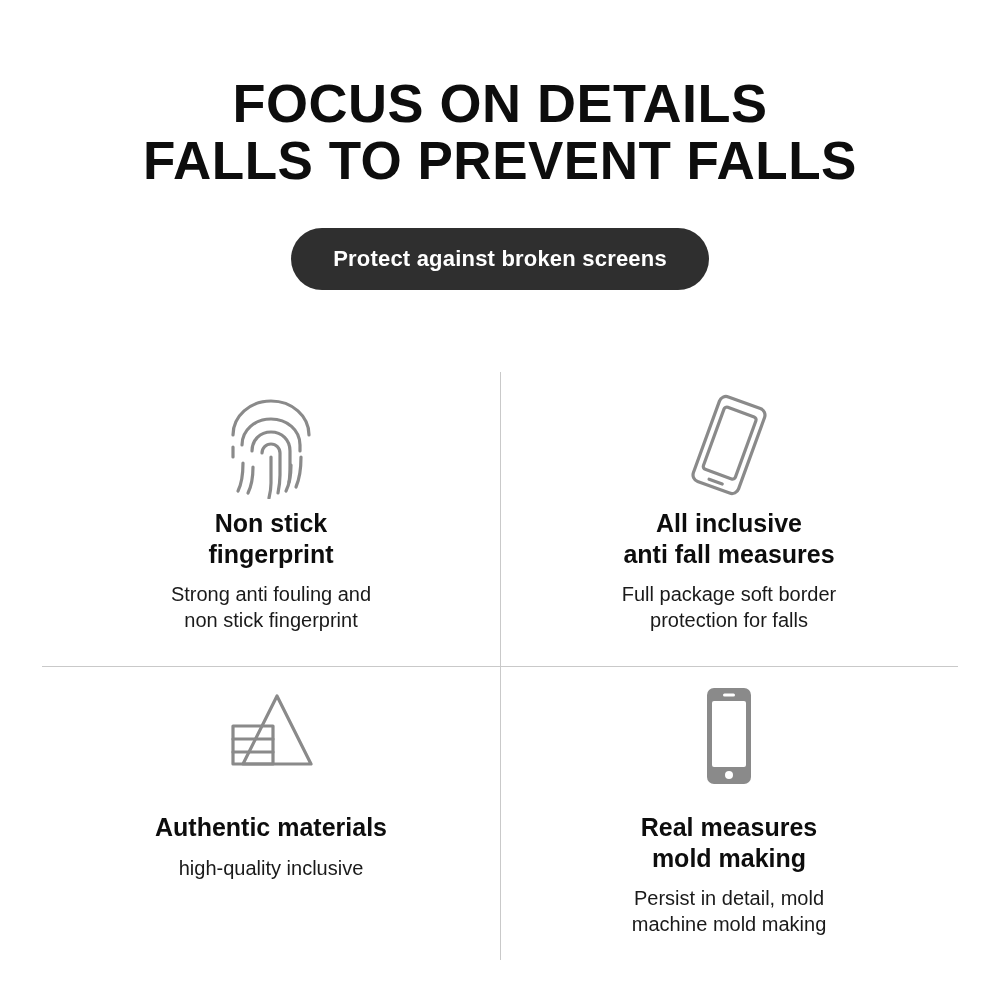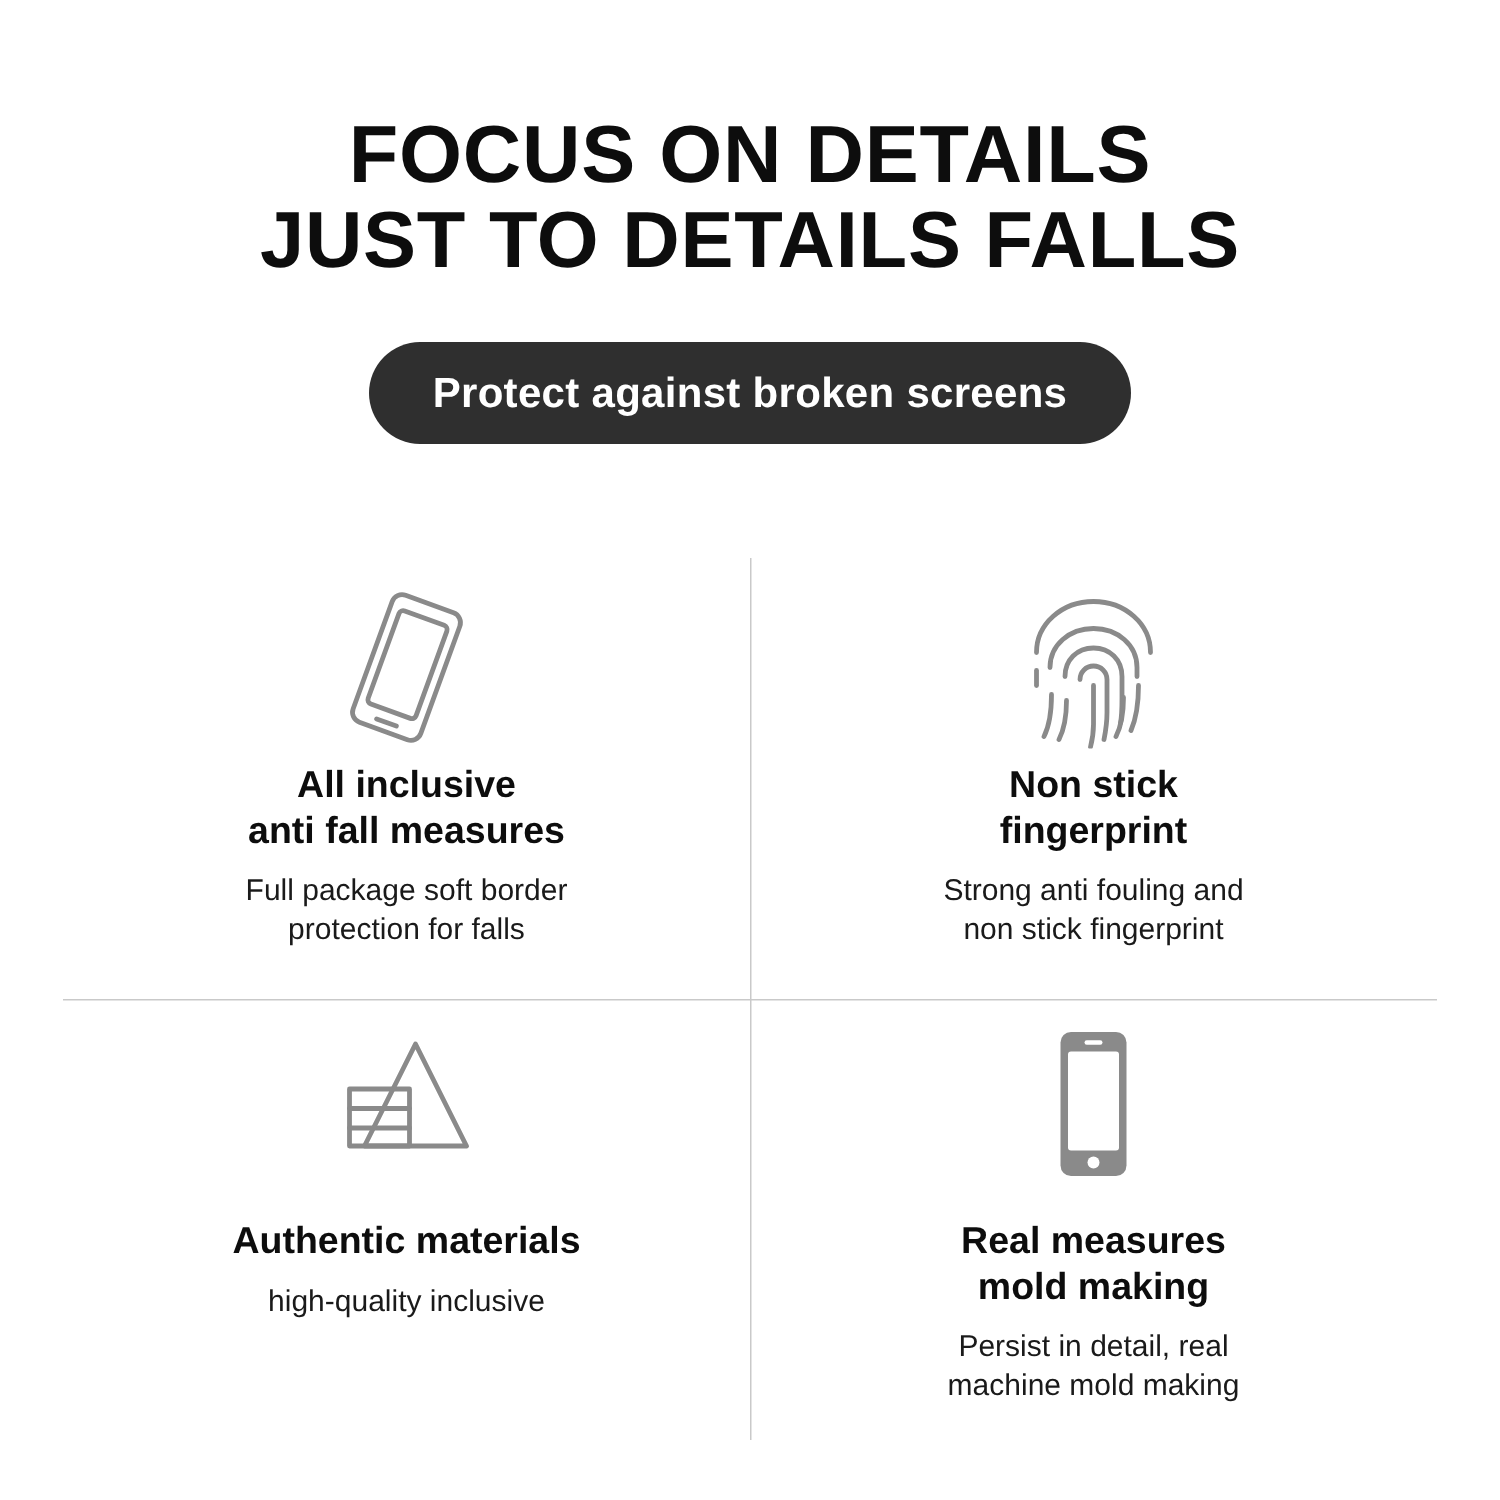--- a/index.html
+++ b/index.html
@@ -42,21 +42,21 @@
   .badge-wrap {
     display: flex;
     justify-content: center;
     margin-top: 38px;
   }
   .badge {
     background: #2f2f2f;
     color: #ffffff;
     border-radius: 34px;
     padding: 18px 42px;
-    font-size: 28px;
+    font-size: 22px;
     font-weight: 700;
     letter-spacing: 0.2px;
     white-space: nowrap;
   }
 
   
   .grid {
     position: absolute;
     top: 372px;
     left: 42px;
@@ -123,48 +123,28 @@
 
   svg { display: block; }
 </style>
 </head>
 <body>
 
 <div class="page">
 
   <div class="headline">
     <div class="headline-line line1">FOCUS ON DETAILS</div>
-    <div class="headline-line line2">JUST TO DETAILS FALLS</div>
+    <div class="headline-line line2">FALLS TO PREVENT FALLS</div>
   </div>
 
   <div class="badge-wrap">
     <div class="badge">Protect against broken screens</div>
   </div>
 
   <div class="grid">
-
-    <div class="cell cell-2">
-      <div class="icon-box">
-        <svg width="100" height="110" viewBox="0 0 100 110" fill="none" stroke="#8a8a8a" stroke-width="3.2" stroke-linejoin="round" stroke-linecap="round">
-          <g transform="rotate(20 50 55)">
-            <rect x="26" y="10" width="48" height="90" rx="7"></rect>
-            <rect x="33" y="20" width="34" height="66" rx="3"></rect>
-            <line x1="43" y1="94" x2="57" y2="94"></line>
-          </g>
-        </svg>
-      </div>
-      <div class="cell-title">
-        <div>All inclusive</div>
-        <div>anti fall measures</div>
-      </div>
-      <div class="cell-desc">
-        <div>Full package soft border</div>
-        <div>protection for falls</div>
-      </div>
-    </div>
 
     <div class="cell cell-1">
       <div class="icon-box">
         <svg width="96" height="108" viewBox="0 0 96 108" fill="none" stroke="#8a8a8a" stroke-width="3.2" stroke-linecap="round">
           <path d="M10 44c0-19 17-34 38-34s38 15 38 34"></path>
           <path d="M19 54c0-15 13-26 29-26s29 11 29 26v6"></path>
           <path d="M29 60c0-11 8-19 19-19s19 8 19 19v14c0 6 0 12-1 17"></path>
           <path d="M39 62c0-5 4-9 9-9s9 4 9 9v22c0 7-1 13-2 18"></path>
           <path d="M48 66v26c0 6-1 11-2 15"></path>
           <path d="M20 72c0 14-2 22-5 28"></path>
@@ -177,20 +157,40 @@
       <div class="cell-title">
         <div>Non stick</div>
         <div>fingerprint</div>
       </div>
       <div class="cell-desc">
         <div>Strong anti fouling and</div>
         <div>non stick fingerprint</div>
       </div>
     </div>
 
+    <div class="cell cell-2">
+      <div class="icon-box">
+        <svg width="100" height="110" viewBox="0 0 100 110" fill="none" stroke="#8a8a8a" stroke-width="3.2" stroke-linejoin="round" stroke-linecap="round">
+          <g transform="rotate(20 50 55)">
+            <rect x="26" y="10" width="48" height="90" rx="7"></rect>
+            <rect x="33" y="20" width="34" height="66" rx="3"></rect>
+            <line x1="43" y1="94" x2="57" y2="94"></line>
+          </g>
+        </svg>
+      </div>
+      <div class="cell-title">
+        <div>All inclusive</div>
+        <div>anti fall measures</div>
+      </div>
+      <div class="cell-desc">
+        <div>Full package soft border</div>
+        <div>protection for falls</div>
+      </div>
+    </div>
+
     <div class="cell cell-3">
       <div class="icon-box">
         <svg width="104" height="96" viewBox="0 0 104 96" fill="none" stroke="#8a8a8a" stroke-width="3.2" stroke-linejoin="round" stroke-linecap="round">
           <path d="M58 8 L92 76 L24 76 Z"></path>
           <rect x="14" y="38" width="40" height="38"></rect>
           <line x1="14" y1="51" x2="54" y2="51"></line>
           <line x1="14" y1="64" x2="54" y2="64"></line>
         </svg>
       </div>
       <div class="cell-title">
@@ -208,19 +208,19 @@
           <rect x="19" y="17" width="34" height="66" rx="2" fill="#ffffff"></rect>
           <rect x="30" y="9.5" width="12" height="3" rx="1.5" fill="#ffffff"></rect>
           <circle cx="36" cy="91" r="4" fill="#ffffff"></circle>
         </svg>
       </div>
       <div class="cell-title">
         <div>Real measures</div>
         <div>mold making</div>
       </div>
       <div class="cell-desc">
-        <div>Persist in detail, real</div>
+        <div>Persist in detail, mold</div>
         <div>machine mold making</div>
       </div>
     </div>
 
   </div>
 </div>
 
 </body></html>

